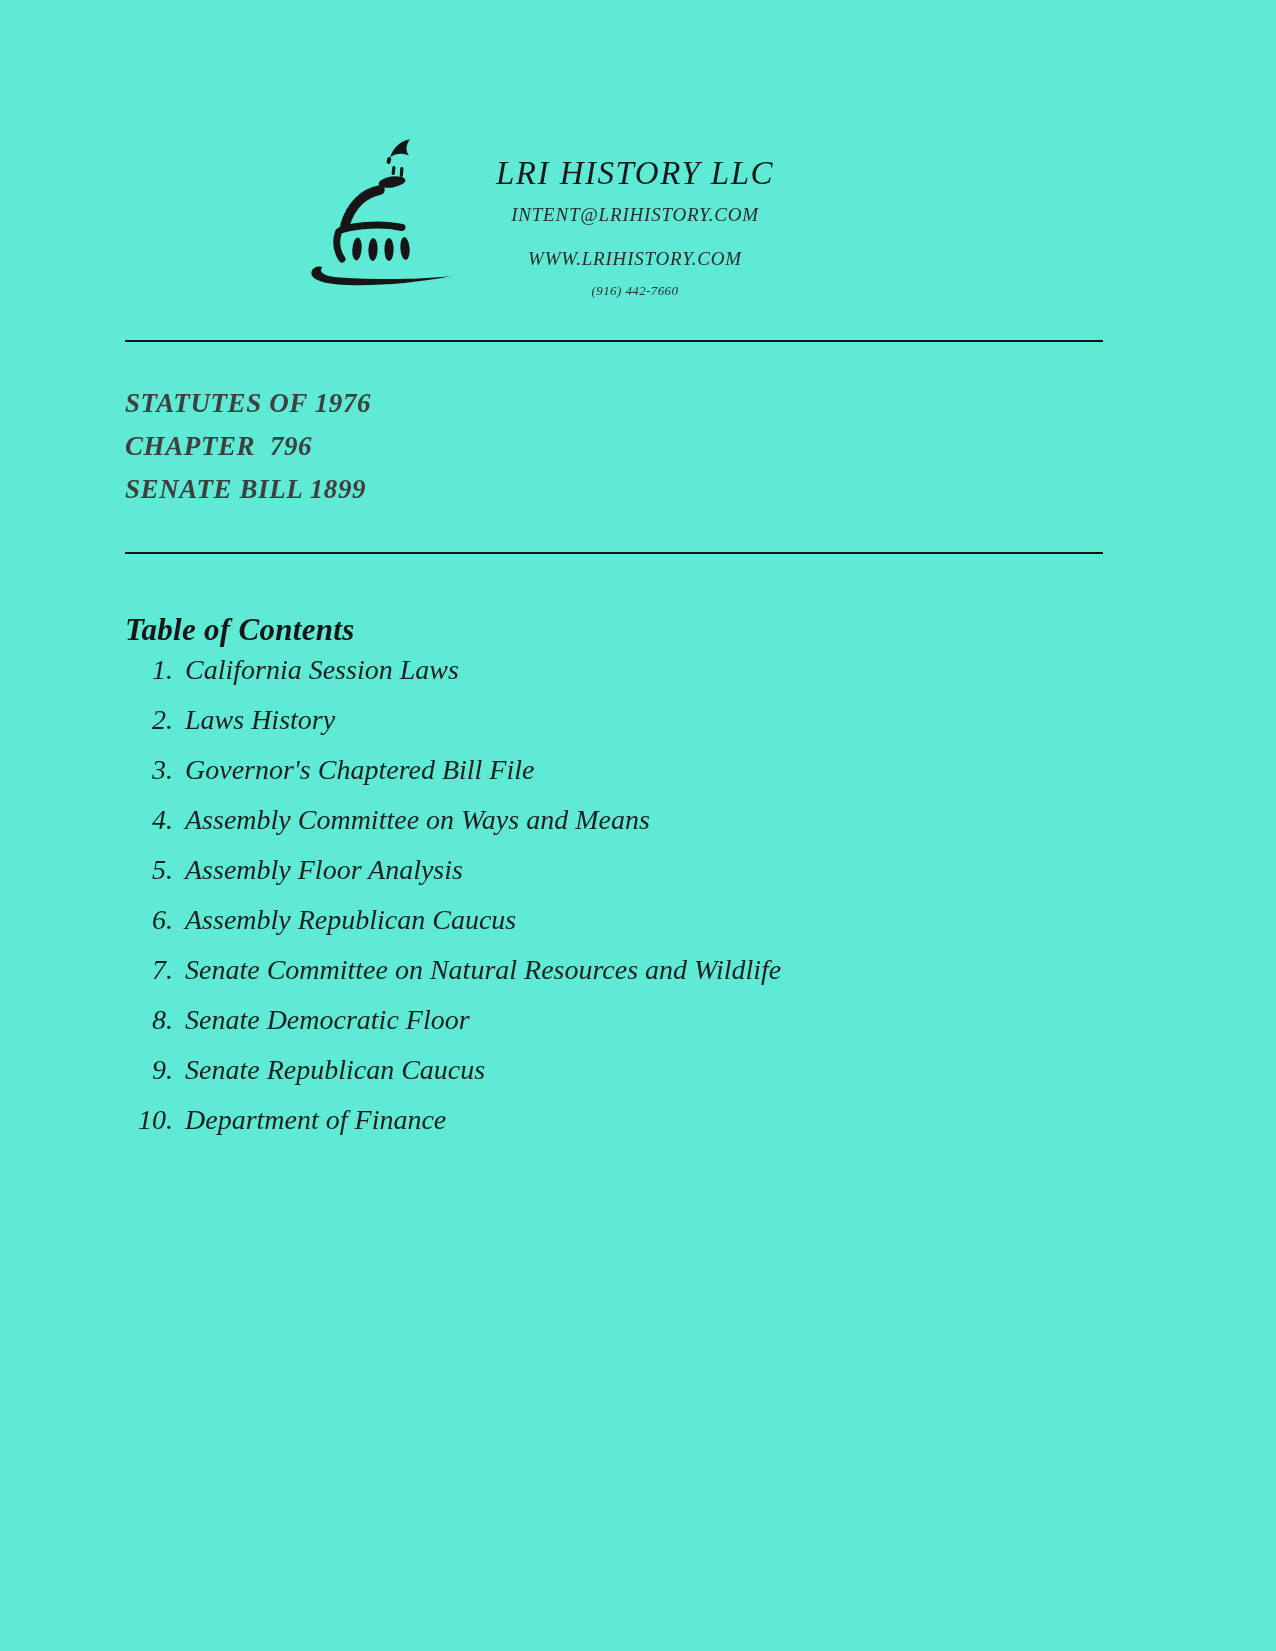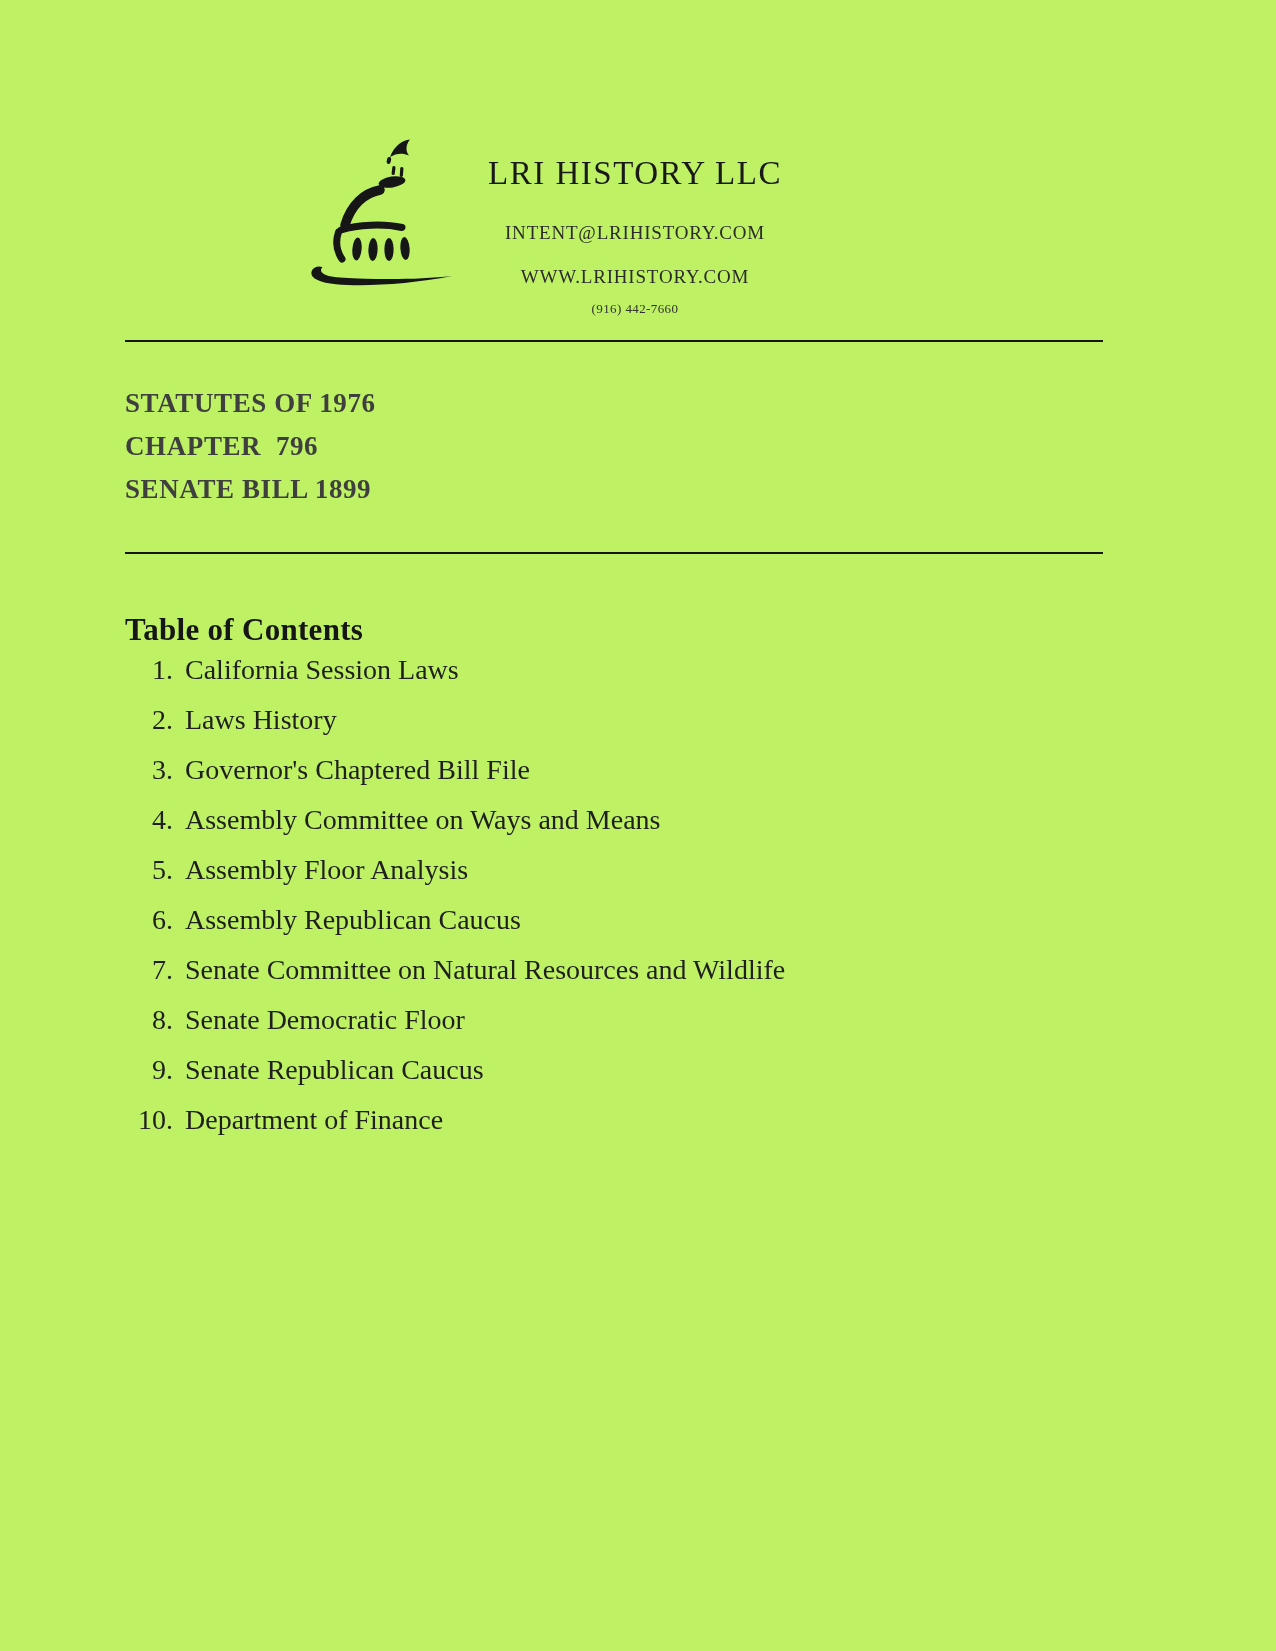--- a/index.html
+++ b/index.html
@@ -3,37 +3,37 @@
 <meta charset="utf-8">
 <style>
   * { margin: 0; padding: 0; box-sizing: border-box; }
   html, body { background: #ffffff; }
   body {
     width: 1276px; height: 1651px;
     position: relative;
     font-family: "Liberation Serif", serif;
     overflow: hidden;
   }
-  .page { position: absolute; inset: 0; background: #bef264; }
+  .page { position: absolute; inset: 0; background: #5eead4; font-style: italic; }
 
   
   .logo { position: absolute; left: 293px; top: 126px; width: 172px; height: 168px; }
   .logo svg { width: 100%; height: 100%; }
 
   
   .letterhead {
     position: absolute; left: 440px; top: 153px; width: 390px;
     text-align: center; color: #1c1c1c;
   }
   .company-name {
     font-size: 33px; letter-spacing: 1.5px; color: #191919;
     font-weight: normal; line-height: 40px;
   }
   .contact-line { font-size: 19px; letter-spacing: 0.8px; color: #2b2b2b; }
-  .email   { margin-top: 28px; line-height: 24px; }
+  .email   { margin-top: 10px; line-height: 24px; }
   .website { margin-top: 20px;  line-height: 24px; }
   .phone   { margin-top: 9px;  font-size: 13px; letter-spacing: 0.4px; line-height: 22px; color: #303030; }
 
   
   .rule {
     position: absolute; left: 125px; width: 978px; height: 2px;
     background: #161616;
   }
   .rule-top    { top: 340px; }
   .rule-bottom { top: 552px; }

